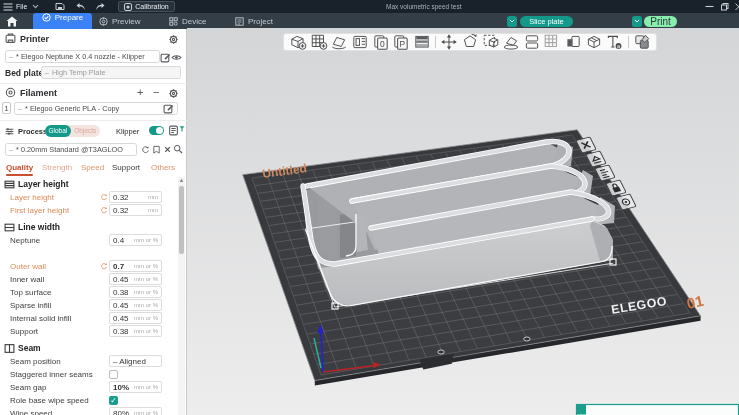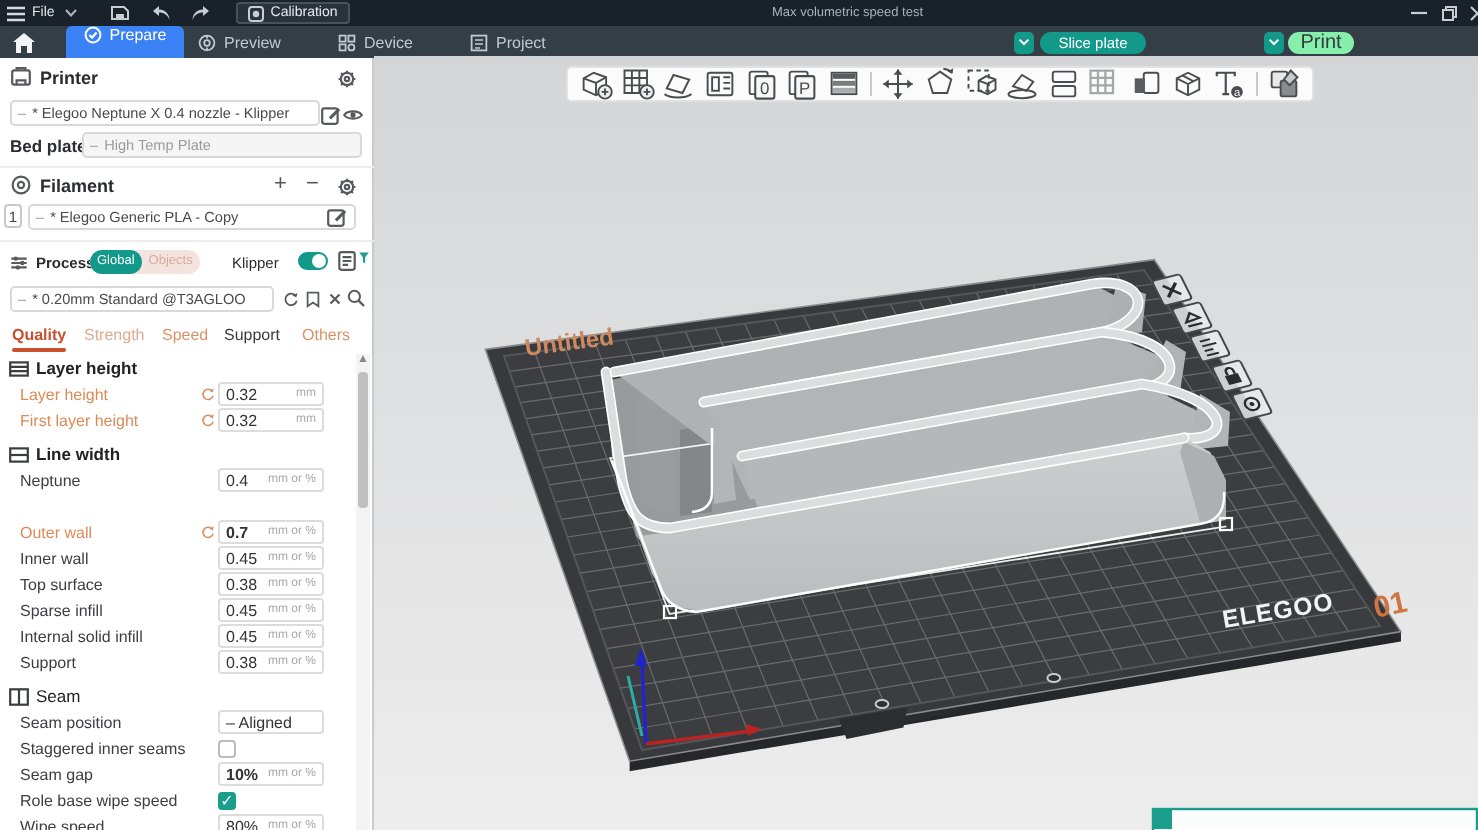--- a/index.html
+++ b/index.html
@@ -509,21 +509,21 @@
         <span class="vbox">
           <b style="font-weight:normal;color:#333">0.38</b>
           <i>mm or %</i>
         </span>
       </div>
       <div style="position:absolute;left:4px;top:166px;height:12px;display:flex;align-items:center;gap:3px">
         <svg width="11" height="11" viewBox="0 0 10 10" style="display:block">
           <rect x="1" y="1.5" width="8" height="7" stroke="#3c3d40" fill="none" stroke-width="1"></rect>
           <path d="M5 1.5 v7" stroke="#3c3d40" fill="none" stroke-width="1"></path>
         </svg>
-        <span style="font-size:8.5px;font-weight:normal;color:#222">Seam</span>
+        <span style="font-size:8.5px;font-weight:bold;color:#222">Seam</span>
       </div>
       <div style="position:absolute;left:10px;top:193px;width:176px;height:13px">
         <span style="position:absolute;left:0;top:1px;font-size:8px;color:#3d3e42">Staggered inner seams</span>
         <span style="position:absolute;left:99px;top:1px;width:9px;height:9px;border:1px solid #bbb;border-radius:2px;background:#fff"></span>
       </div>
       <div style="position:absolute;left:10px;top:180px;width:176px;height:13px">
         <span style="position:absolute;left:0;top:1px;font-size:8px;color:#3d3e42">Seam position</span>
         <span class="vbox" style="color:#333">– Aligned</span>
       </div>
       <div style="position:absolute;left:10px;top:206px;width:176px;height:13px">

